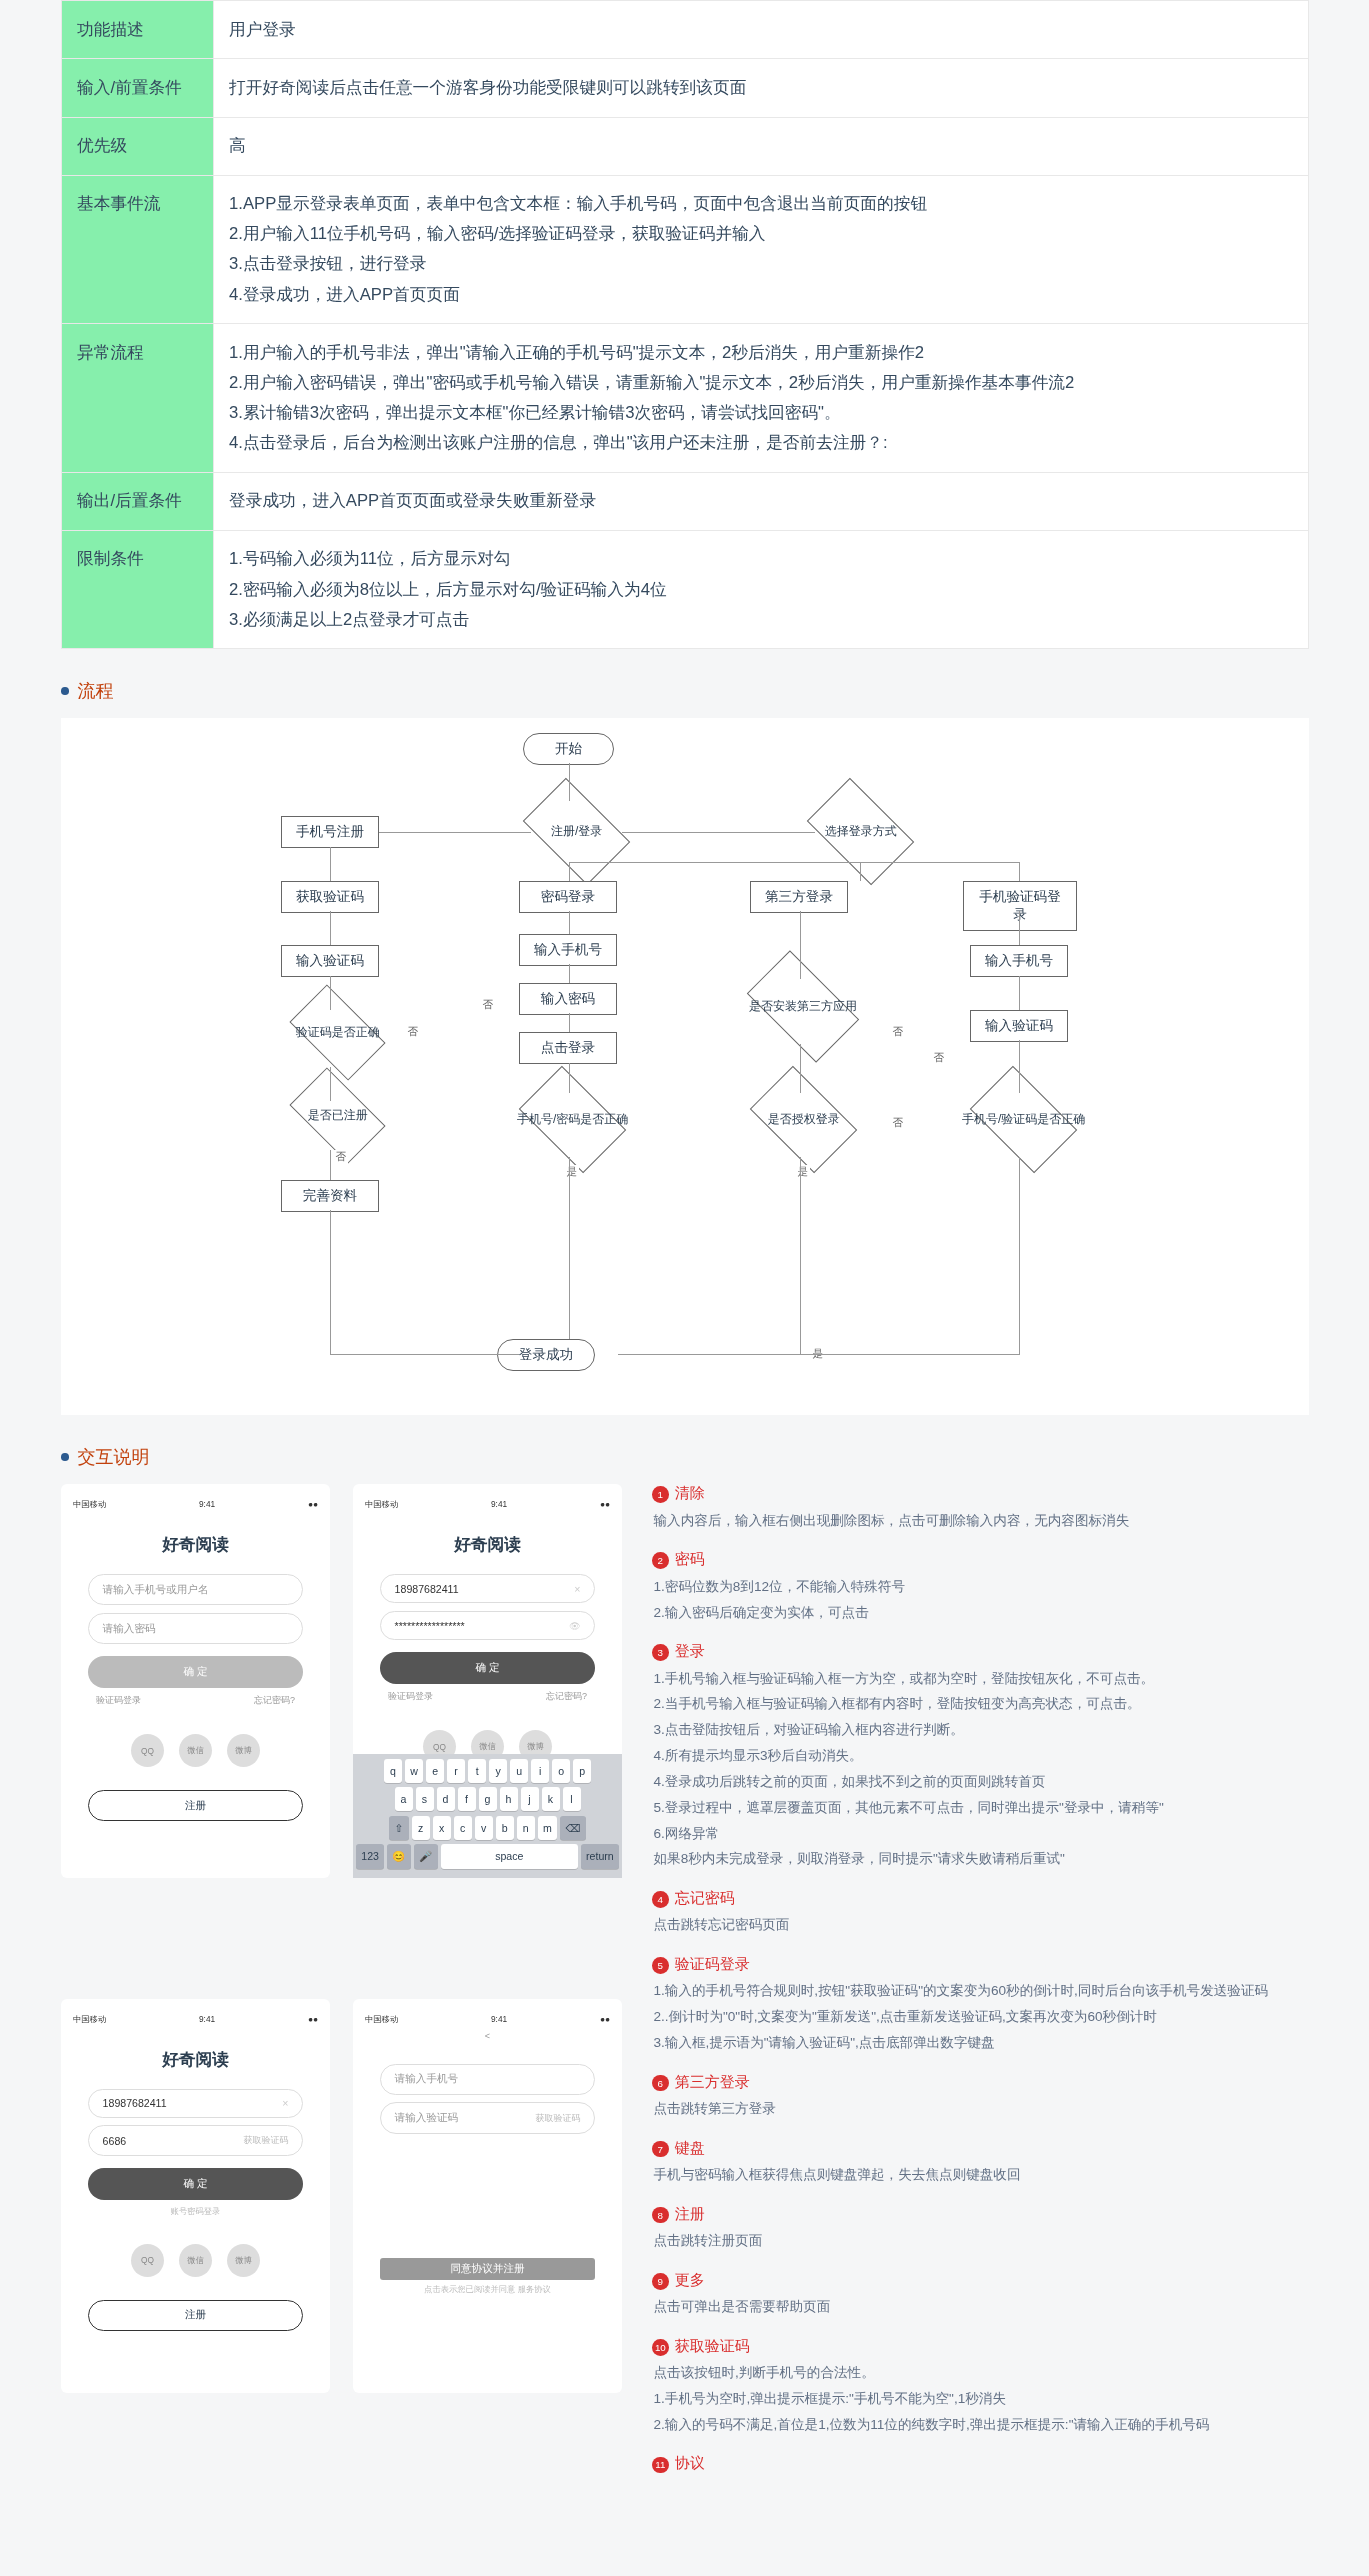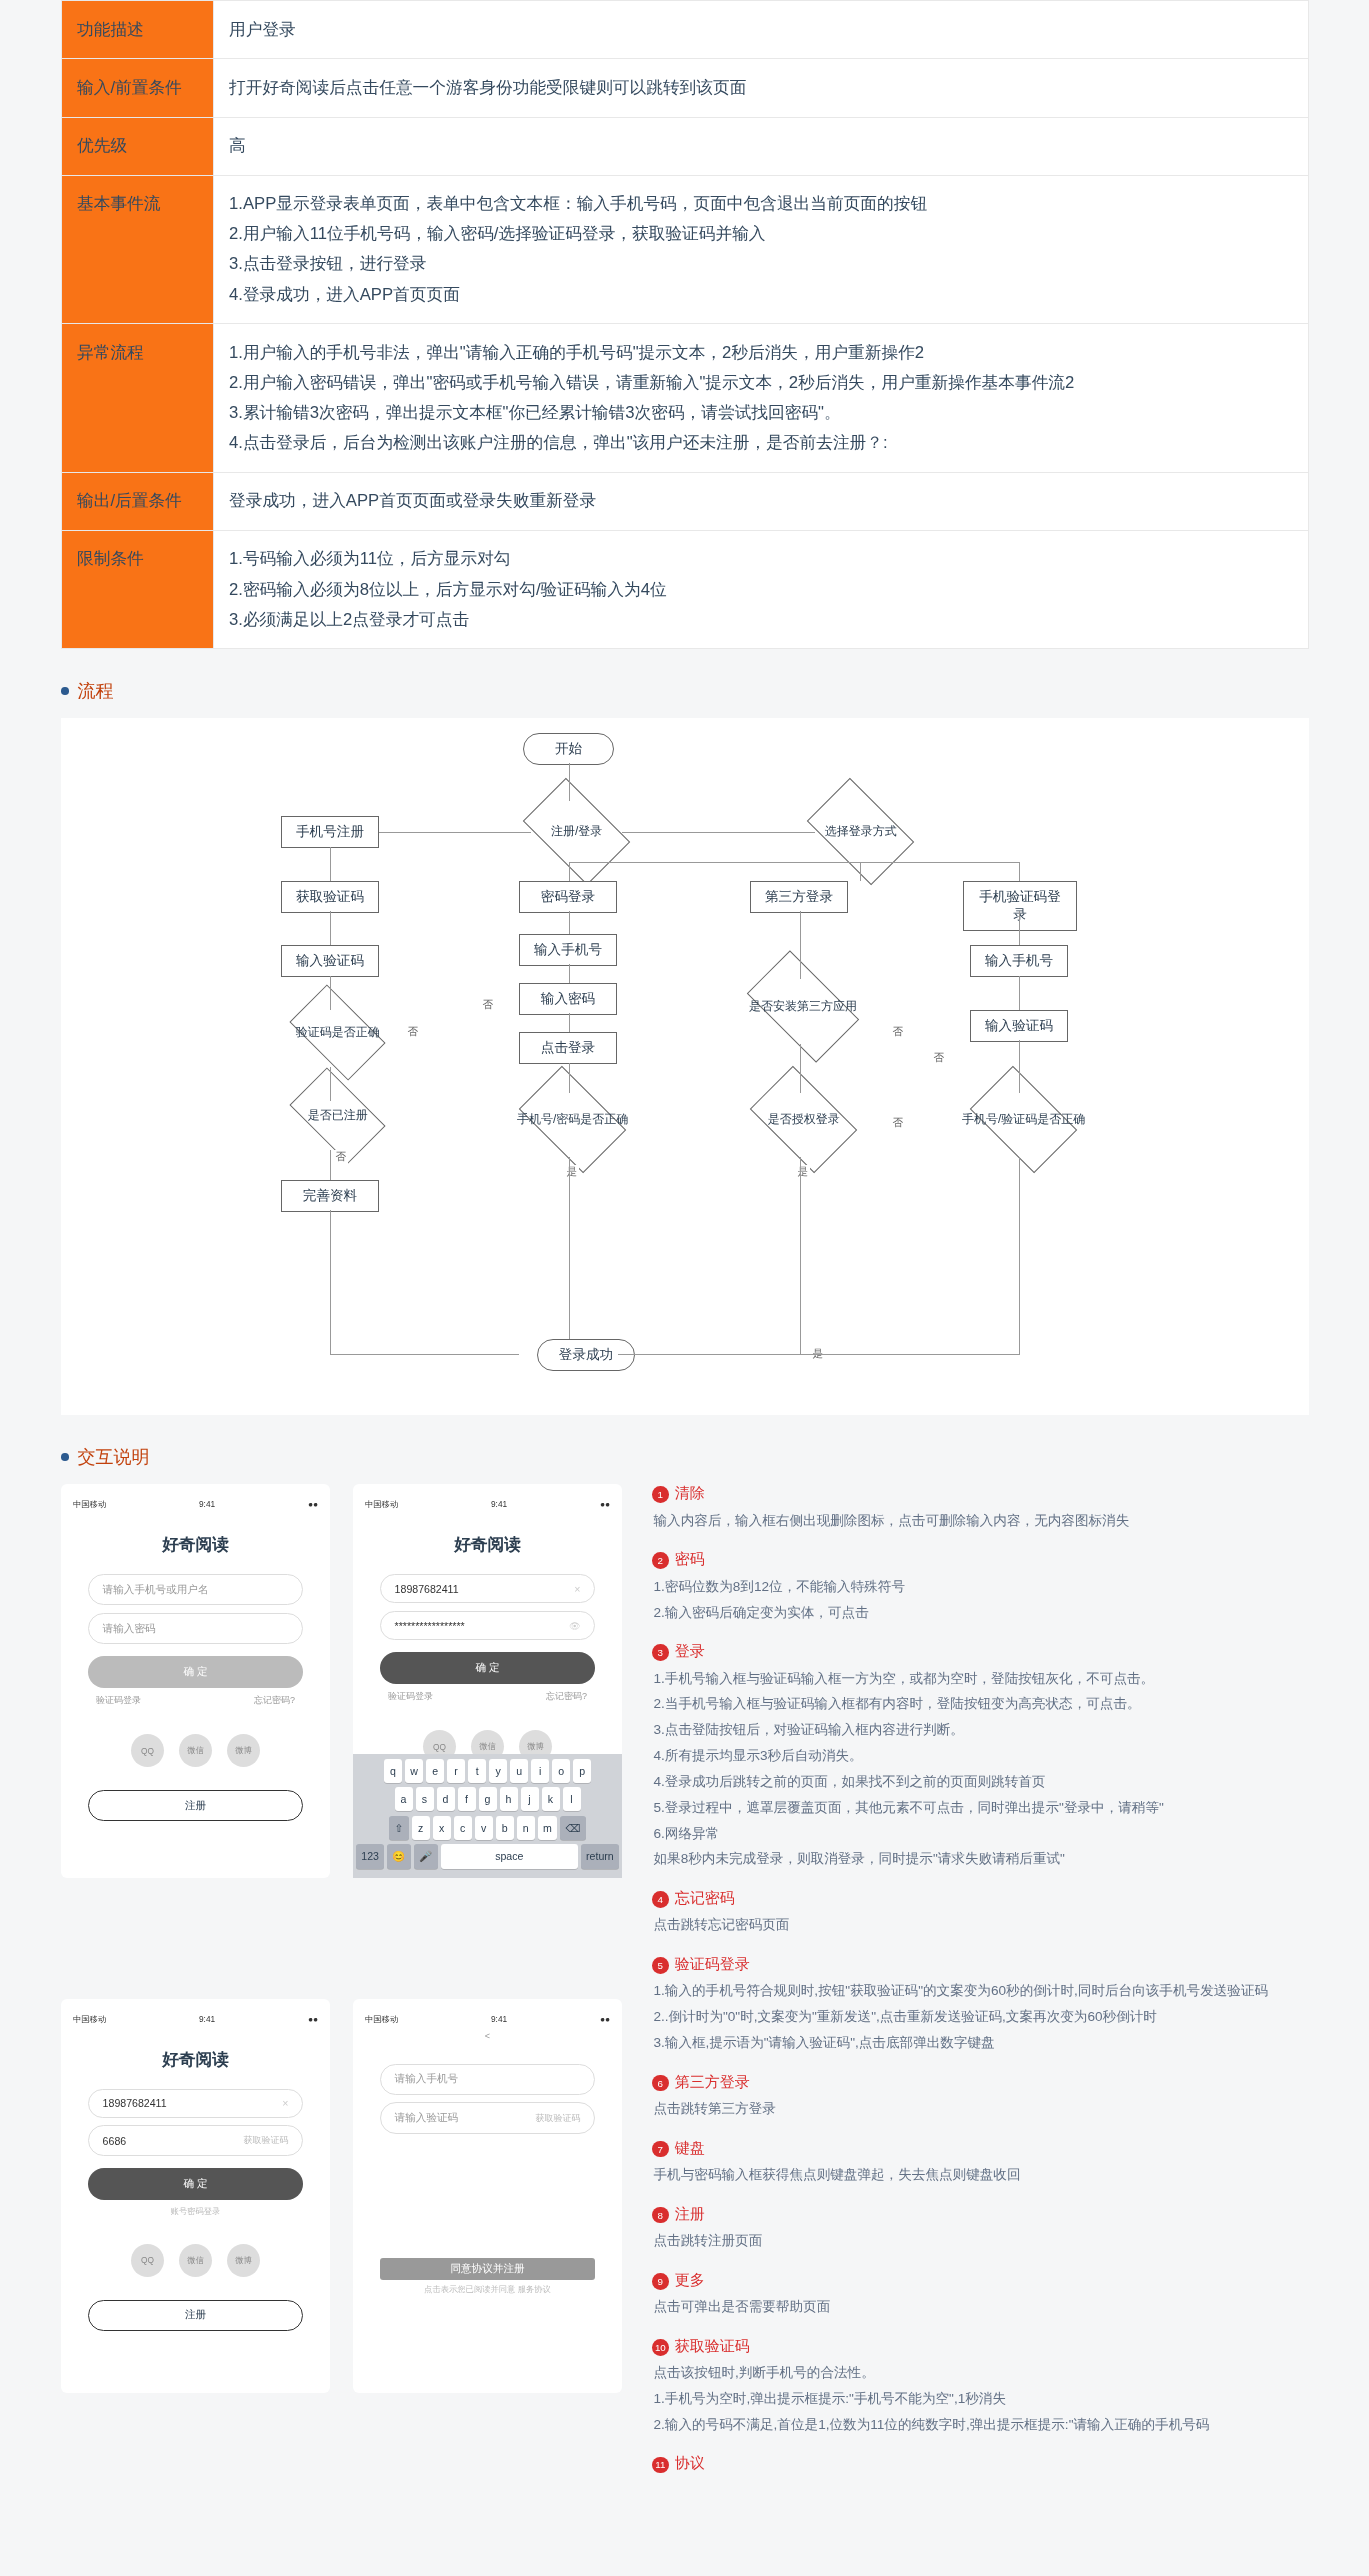--- a/index.html
+++ b/index.html
@@ -2,21 +2,21 @@
 <html style="font-size:12px"><head>
 <meta charset="utf-8">
 <style>
   * { box-sizing: border-box; margin: 0; padding: 0; }
   body { font-family: "PingFang SC", "Microsoft YaHei", sans-serif; background: #f5f6f7; color: #2c3e50; }
   .page { width: 1370px; margin: 0 auto; padding: 0 61px 45px; }
   
   
   .spec-table { width: 100%; border-collapse: collapse; background: #fff; margin-bottom: 30px; }
   .spec-table td { border: 0.8px solid #e8e8e8; padding: 13.6px 15px; vertical-align: top; color: #34495e; font-size: 16.7px; line-height: 1.8; }
-  .spec-table td.label { width: 152px; background: #f97316; font-size: 16.7px; }
+  .spec-table td.label { width: 152px; background: #86efac; font-size: 16.7px; }
   
   
   .section-header { display: flex; align-items: center; margin: 30px 0 15px; }
   .bullet { width: 7.6px; height: 7.6px; background: #2c5a8f; border-radius: 50%; margin-right: 9px; }
   .section-header h2 { color: #c2410c; font-size: 18px; font-weight: 500; }
   
   
   .flowchart { background: #fff; padding: 30px; position: relative; height: 697px; }
   .node { position: absolute; border: 0.8px solid #666; background: #fff; font-size: 13.6px; display: flex; align-items: center; justify-content: center; text-align: center; padding: 6px 12px; }
   .node.rounded { border-radius: 16.7px; }
@@ -174,21 +174,21 @@
     <div class="node" style="left:909px; top:227px; width:98px;">
         <span>输入手机号</span>
       </div>
     <div class="node" style="left:909px; top:292px; width:98px;">
         <span>输入验证码</span>
       </div>
     <div class="node diamond" style="left:917px; top:371px; width:91px; height:61px;">
         <span>手机号/验证码是否正确</span>
       </div>
 
-    <div class="node rounded" style="left:476px; top:621px; width:98px;">
+    <div class="node rounded" style="left:436px; top:621px; width:98px;">
         <span>登录成功</span>
       </div>
 
     <div class="edge-label" style="left:345px; top:307px;">否</div>
     <div class="edge-label" style="left:273px; top:432px;">否</div>
     <div class="edge-label" style="left:420px; top:280px;">否</div>
     <div class="edge-label" style="left:504px; top:447px;">是</div>
     <div class="edge-label" style="left:735px; top:447px;">是</div>
     <div class="edge-label" style="left:830px; top:307px;">否</div>
     <div class="edge-label" style="left:830px; top:398px;">否</div>

